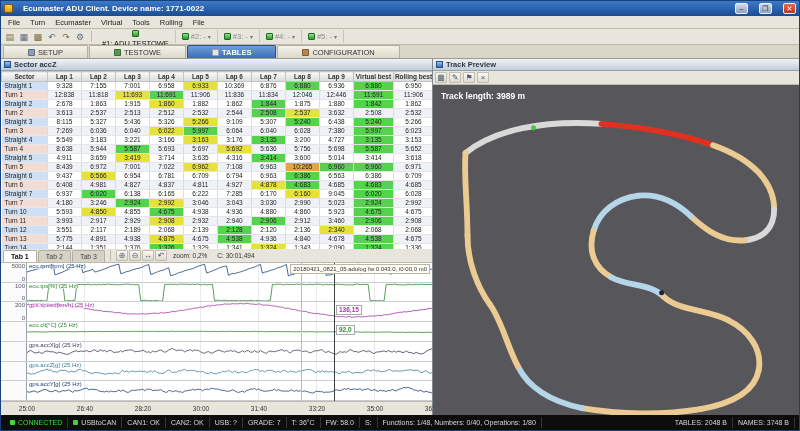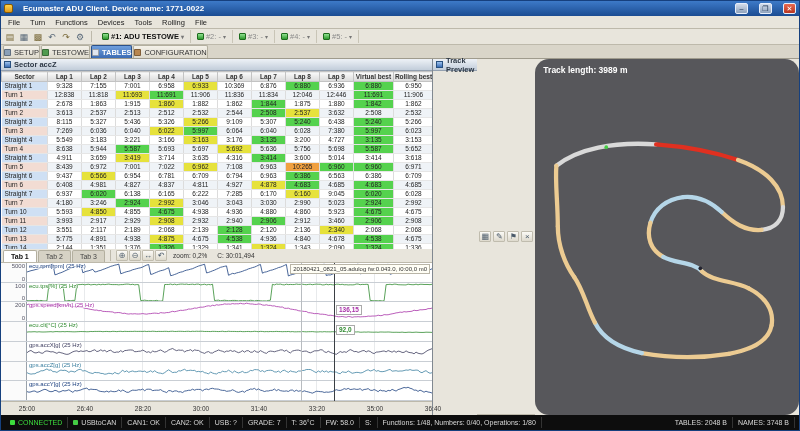--- a/index.html
+++ b/index.html
@@ -14,26 +14,26 @@
   .win-btn.close{background:linear-gradient(#e8694f,#b83520);color:#fff;}
   
   .menubar{flex:0 0 13px;background:#e8e5dc;border-bottom:1px solid #bdb9ab;display:flex;align-items:center;padding:0 2px;}
   .menu-item{padding:1px 5px;font-size:7.5px;color:#222;}
   .toolbar{flex:0 0 15px;background:#e8e5dc;border-bottom:1px solid #bdb9ab;display:flex;align-items:center;padding:0 2px;gap:1px;}
   .tool-icon{width:14px;height:13px;text-align:center;font-size:9px;line-height:12px;color:#5a6a7a;border:1px solid transparent;}
   .tool-icon:nth-child(odd){color:#7a6a3a;}
   .tool-sep{width:1px;height:11px;background:#bdb9ab;margin:0 3px;}
   .device-slots{display:flex;align-items:center;height:15px;}
   .device-slot{display:flex;align-items:center;gap:2px;padding:0 6px;border-right:1px solid #c9c5b7;height:13px;font-size:7.5px;color:#8a8a8a;white-space:nowrap;}
-  .device-slot.active{color:#111;font-weight:bold;}
+  .device-slot.active{color:#111;font-weight:normal;flex-direction:column;}
   .device-led{width:7px;height:7px;border-radius:1px;background:linear-gradient(#8fe08f,#2f9a2f);border:1px solid #1d6b1d;flex:0 0 7px;}
   .chev{font-size:6px;color:#777;}
   
   .tabbar{flex:0 0 14px;background:#d9d5c9;border-bottom:1px solid #9f9b8d;display:flex;align-items:flex-end;padding:0 2px;gap:1px;}
-  .tab{display:flex;align-items:center;gap:3px;padding:0 0;font-size:7.5px;color:#333;border:1px solid #b3af9f;border-bottom:none;background:linear-gradient(#f4f1e9,#ddd9cc);border-radius:2px 2px 0 0;height:13px;white-space:nowrap;}
+  .tab{display:flex;align-items:center;gap:3px;padding:0 24px;font-size:7.5px;color:#333;border:1px solid #b3af9f;border-bottom:none;background:linear-gradient(#f4f1e9,#ddd9cc);border-radius:2px 2px 0 0;height:13px;white-space:nowrap;}
   .tab.active{background:linear-gradient(#6f9fdd,#3c6cb4);color:#fff;font-weight:bold;border-color:#2b5089;}
   .tab-icon{width:7px;height:7px;border-radius:1px;border:1px solid rgba(0,0,0,.3);}
   
   .content{flex:1;display:flex;min-height:0;}
   .left-pane{width:432px;flex:0 0 432px;display:flex;flex-direction:column;border-right:1px solid #808890;min-height:0;background:#fff;}
   .panel-header{flex:0 0 12px;height:12px;background:linear-gradient(#eef2f7,#c2cdda);border-bottom:1px solid #93a0b0;display:flex;align-items:center;gap:3px;padding:0 3px;}
   .ph-icon{width:7px;height:7px;background:linear-gradient(#9ec3ef,#3b6db4);border:1px solid #28507f;flex:0 0 7px;}
   .ph-title{font-size:7.5px;font-weight:bold;color:#2c3744;}
   
   .sector-panel{flex:0 0 190px;display:flex;flex-direction:column;min-height:0;background:#fff;overflow:hidden;}
@@ -63,23 +63,23 @@
   .wave{flex:1;position:relative;background:repeating-linear-gradient(to right,transparent 0 57px,#e8eaec 57px 58px);min-width:0;}
   .wave svg{position:absolute;inset:0;width:100%;height:100%;}
   .ch-name{position:absolute;left:2px;top:0;font-size:6px;background:rgba(255,255,255,.65);white-space:nowrap;}
   .value-chip{position:absolute;font-size:6.5px;font-weight:bold;background:#fff;border:1px solid #aaa;padding:0 2px;line-height:8px;}
   .cursor-a{position:absolute;top:0;bottom:0;left:300px;width:1px;background:#b8bcc0;}
   .cursor-b{position:absolute;top:0;bottom:0;left:333px;width:1px;background:#3a3f44;}
   .log-chip{position:absolute;top:1px;right:2px;font-size:6px;background:#fffef5;border:1px solid #b9b5a7;padding:0 2px;line-height:8px;color:#333;white-space:nowrap;}
   .time-axis{flex:0 0 14px;background:#e8e5dc;border-top:1px solid #bdb9ab;position:relative;}
   .tick{position:absolute;top:3px;font-size:6.5px;color:#333;transform:translateX(-50%);white-space:nowrap;}
   
-  .track-panel{flex:1;display:flex;min-width:0;}
+  .track-panel{flex:1;display:flex;flex-direction:column;min-width:0;}
   .track-toolbar{flex:0 0 14px;background:#e8e5dc;border-bottom:1px solid #bdb9ab;display:flex;align-items:center;gap:2px;padding:0 2px;}
-  .track-canvas{flex:1;position:relative;min-height:0;border-radius:14px;}
+  .track-canvas{flex:1;position:relative;min-height:0;}
   .track-canvas svg{position:absolute;inset:0;width:100%;height:100%;}
   .track-length{position:absolute;top:6px;left:8px;color:#fff;font-weight:bold;font-size:8.5px;}
   
   .statusbar{flex:0 0 15px;background:#0d0d0d;color:#d8d8d8;display:flex;align-items:center;font-size:7px;padding:0 4px;overflow:hidden;}
   .seg{display:flex;align-items:center;gap:3px;padding:0 5px;border-right:1px solid #333;height:11px;white-space:nowrap;}
   .seg-led{width:5px;height:5px;border-radius:1px;flex:0 0 5px;}
   .status-right{margin-left:auto;display:flex;}
 </style>
 </head>
 <body>
@@ -90,22 +90,22 @@
     <span class="app-icon"></span>
     <span class="title-text">Ecumaster ADU Client. Device name: 1771-0022</span>
     <span class="win-btn">–</span>
     <span class="win-btn">❐</span>
     <span class="win-btn close">✕</span>
   </div>
 
   <div class="menubar">
       <div class="menu-item">File</div>
       <div class="menu-item">Turn</div>
-      <div class="menu-item">Functions</div>
-      <div class="menu-item">Devices</div>
+      <div class="menu-item">Ecumaster</div>
+      <div class="menu-item">Virtual</div>
       <div class="menu-item">Tools</div>
       <div class="menu-item">Rolling</div>
       <div class="menu-item">File</div>
     </div>
 
   <div class="toolbar">
     <div style="display:flex">
         <div class="tool-icon">▤</div>
         <div class="tool-icon">▦</div>
         <div class="tool-icon">▩</div>

